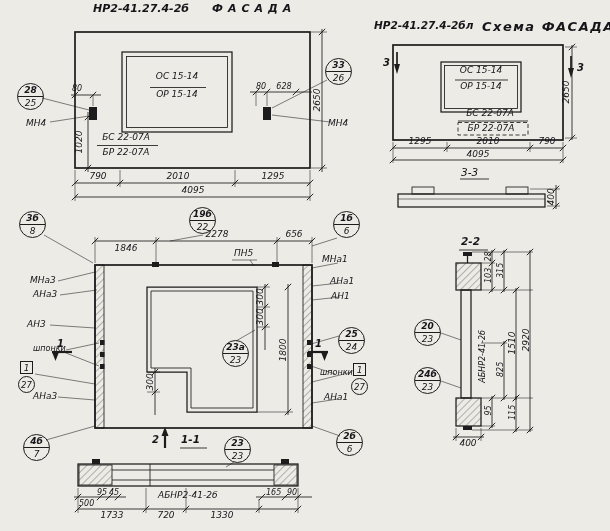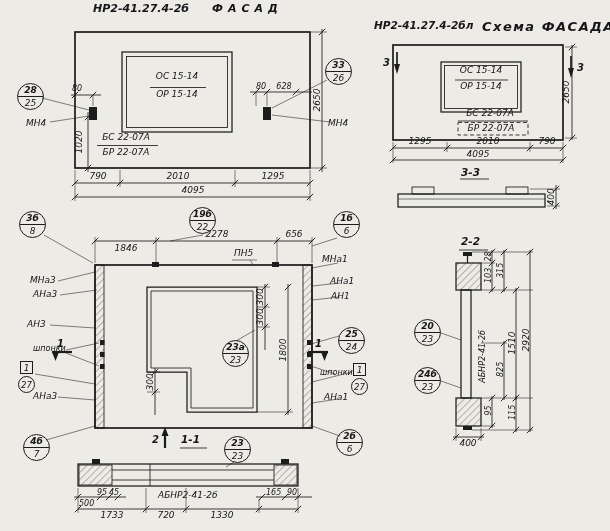--- a/index.html
+++ b/index.html
@@ -277,21 +277,21 @@
         <use href="#tk" x="481" y="437"></use>
     <line x1="456" y1="428" x2="456" y2="441" class="thin"></line>
     <line x1="481" y1="428" x2="481" y2="441" class="thin"></line>
     <line x1="441" y1="333" x2="461" y2="340" class="thin"></line>
     <line x1="441" y1="381" x2="461" y2="388" class="thin"></line>
     <line x1="459" y1="250" x2="488" y2="250" class="s08"></line>
   </g>
 </svg>
 
 <div class="lbl f11" style="left:93px;top:3px">НР2-41.27.4-2б</div>
-<div class="lbl f11 sp" style="left:212px;top:3px">ФАСАД</div>
+<div class="lbl f11 sp" style="left:212px;top:3px">ФАСАДА</div>
 <div class="lbl f8" style="left:72px;top:85px">80</div>
 <div class="callout" style="left:17px;top:83px">
   <span class="ct">28</span>
   <span class="cb">25</span>
 </div>
 <div class="callout" style="left:325px;top:58px">
   <span class="ct">33</span>
   <span class="cb">26</span>
 </div>
 <div class="lbl" style="left:26px;top:119px">МН4</div>
@@ -315,21 +315,21 @@
 <div class="lbl f10" style="left:577px;top:62px">3</div>
 <div class="lbl c" style="left:451px;top:66px;width:60px">ОС 15-14</div>
 <div class="lbl c" style="left:451px;top:82px;width:60px">ОР 15-14</div>
 <div class="lbl c" style="left:455px;top:109px;width:70px">БС 22-07А</div>
 <div class="lbl c" style="left:456px;top:124px;width:70px">БР 22-07А</div>
 <div class="lbl c" style="left:400px;top:137px;width:40px">1295</div>
 <div class="lbl c" style="left:468px;top:137px;width:40px">2010</div>
 <div class="lbl c" style="left:527px;top:137px;width:40px">790</div>
 <div class="lbl c" style="left:458px;top:150px;width:40px">4095</div>
 <div class="lbl c rot" style="left:547px;top:87px;width:40px">2650</div>
-<div class="lbl" style="left:461px;top:167px;font-size:10.5px;font-weight:bold">3-3</div>
+<div class="lbl" style="left:461px;top:167px;font-size:10.5px;font-weight:normal">3-3</div>
 <div class="lbl c rot" style="left:534px;top:192px;width:36px">400</div>
 
 <div class="callout" style="left:19px;top:211px">
   <span class="ct">3б</span>
   <span class="cb">8</span>
 </div>
 <div class="callout" style="left:189px;top:207px">
   <span class="ct">19б</span>
   <span class="cb">22</span>
 </div>

